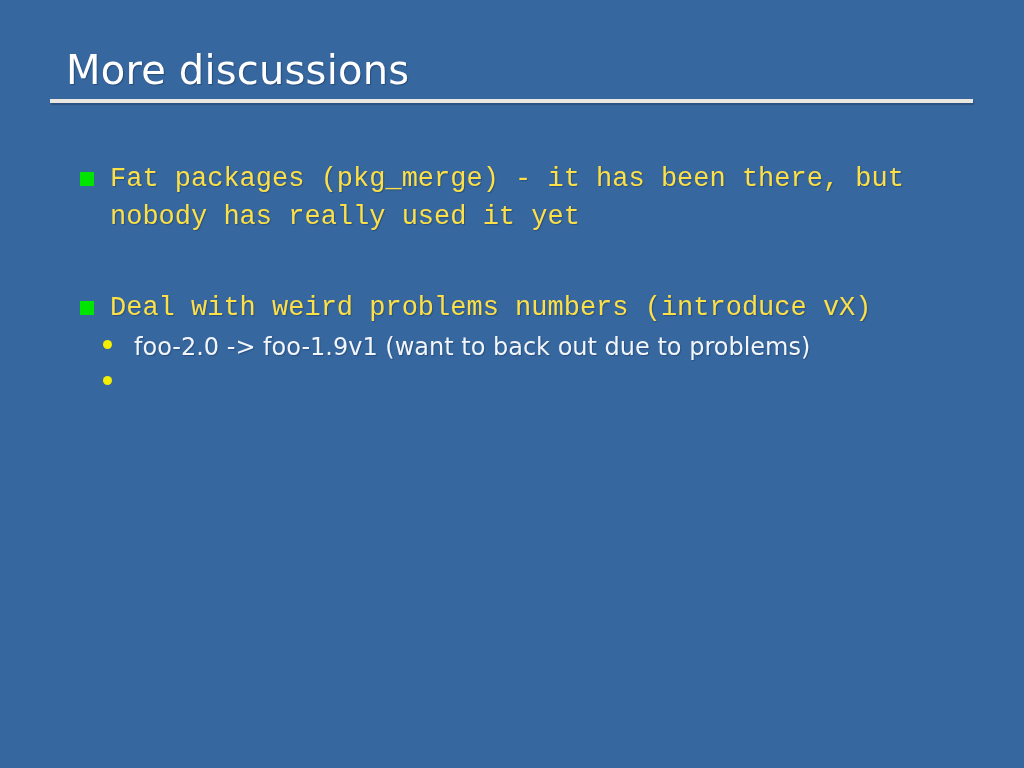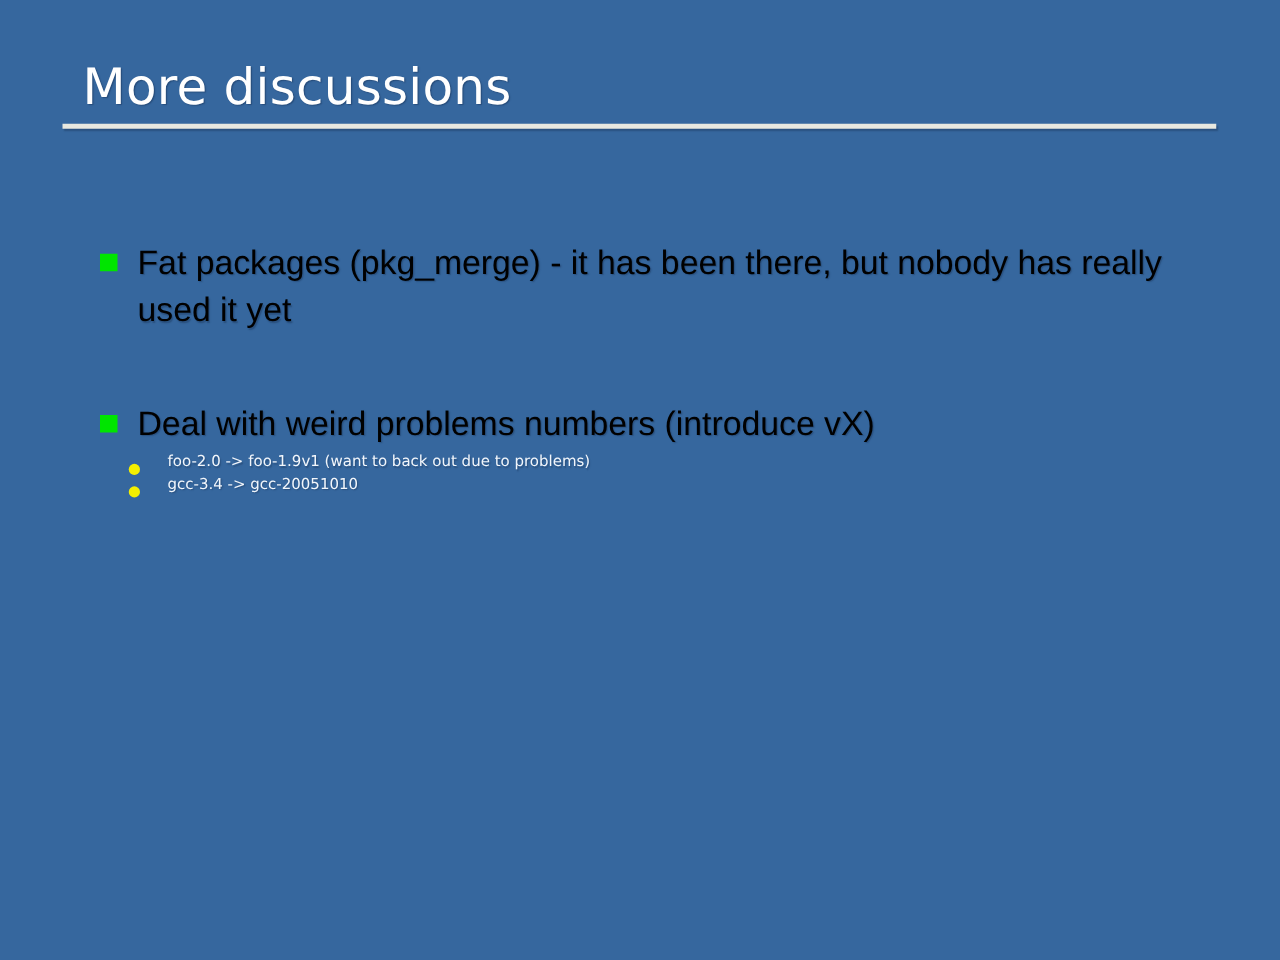--- a/index.html
+++ b/index.html
@@ -67,27 +67,26 @@
 
   .bullet-group.gap-after {
     margin-bottom: 52px;
   }
 
   
   .lvl1 {
     position: relative;
     display: block;
     padding-left: 32px;
-    color: #000000;
-    font-family: Liberation Sans, sans-serif;
+    color: #fde047;
+    font-family: Liberation Mono, monospace;
     font-size: 27px;
     font-weight: 400;
     line-height: 1.42;
     text-shadow: 1px 1px 1px rgba(22, 48, 82, 0.40);
-    margin-top: 31px;
   }
 
   .lvl1 .marker-sq {
     position: absolute;
     left: 2px;
     top: 12px;
     width: 14px;
     height: 14px;
     background: #00e500;
   }
@@ -97,21 +96,21 @@
     margin: 2px 0 0 0;
     padding: 0;
   }
 
   .lvl2 {
     position: relative;
     display: block;
     padding-left: 56px;
     color: #f2f6fb;
     font-family: "DejaVu Sans", sans-serif;
-    font-size: 12px;
+    font-size: 24px;
     font-weight: 400;
     line-height: 1.52;
     text-shadow: 1px 1px 1px rgba(22, 48, 82, 0.40);
   }
 
   .lvl2 .marker-dot {
     position: absolute;
     left: 25px;
     top: 11px;
     width: 9px;
@@ -145,19 +144,18 @@
         <span>Deal with weird problems numbers (introduce vX)</span>
       </div>
 
       <div class="lvl2-list">
         <div class="lvl2">
           <span class="marker-dot"></span>
           <span>foo-2.0 -&gt; foo-1.9v1 (want to back out due to problems)</span>
         </div>
         <div class="lvl2">
           <span class="marker-dot"></span>
-          <span>gcc-3.4 -&gt; gcc-20051010</span>
         </div>
       </div>
     </div>
 
   </div>
 </div>
 
 </body></html>

